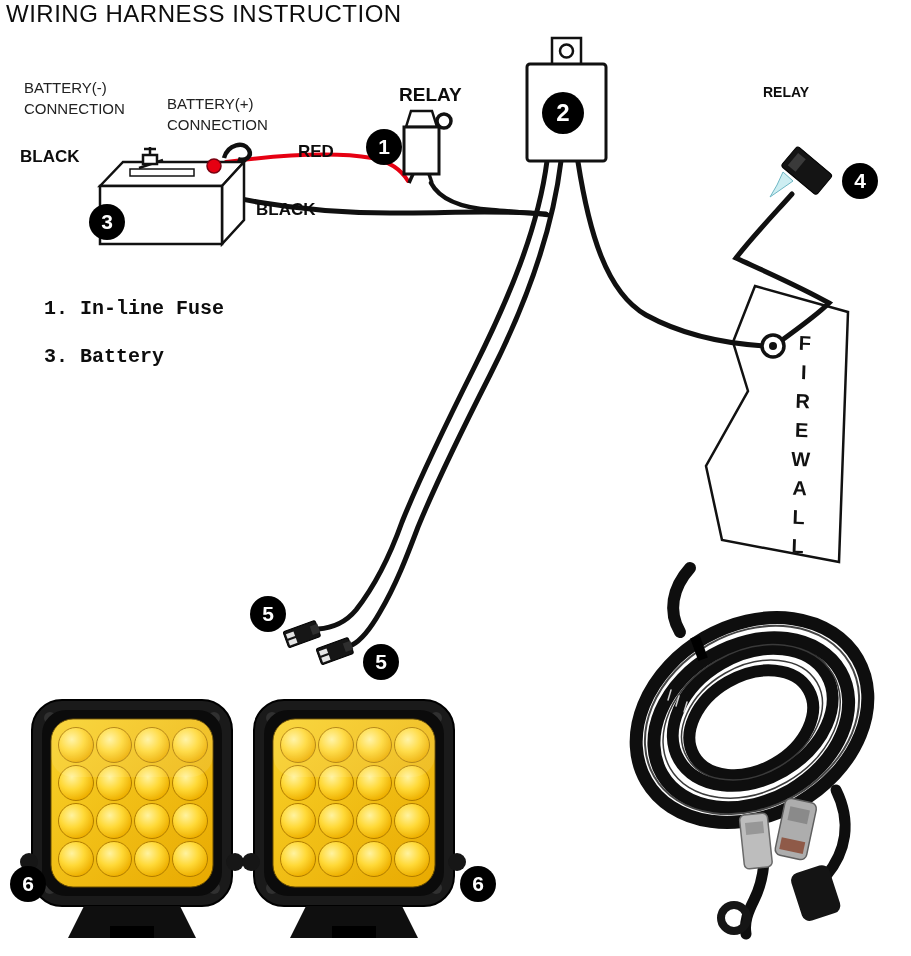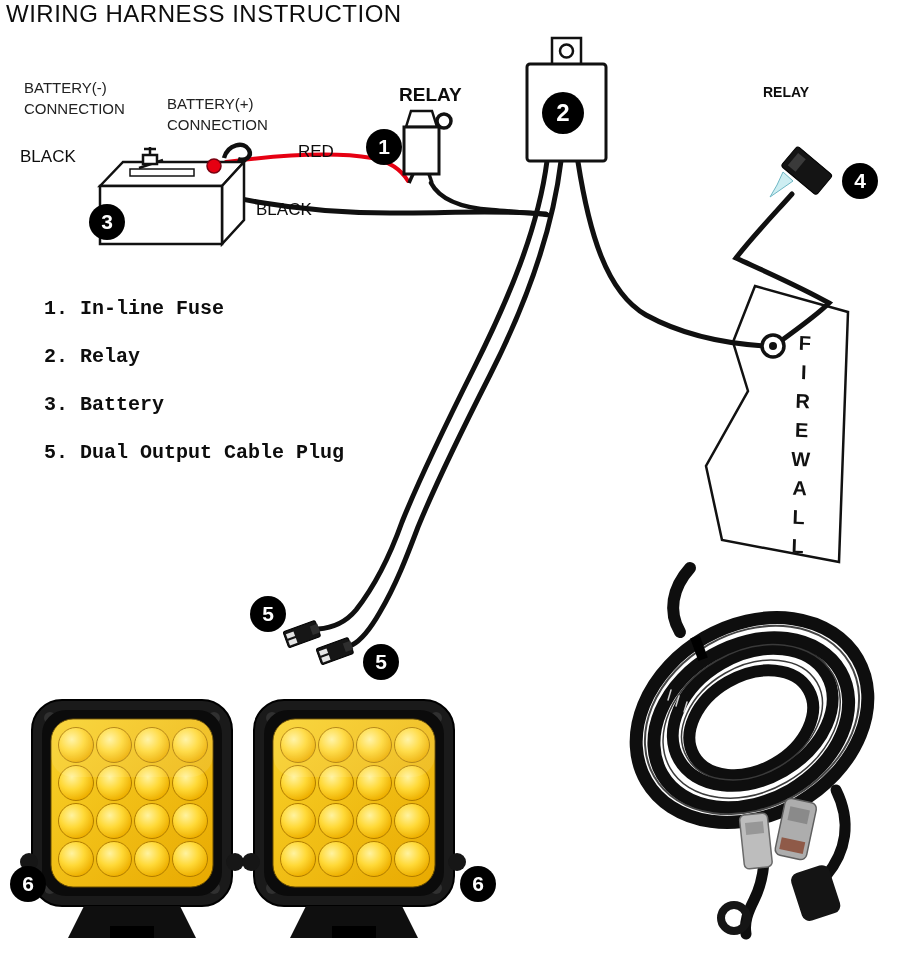--- a/index.html
+++ b/index.html
@@ -7,21 +7,21 @@
     position:relative;width:911px;height:956px;background:#fff;overflow:hidden;
     font-family:"Liberation Sans", sans-serif;color:#111;
   }
   .art{position:absolute;left:0;top:0;width:911px;height:956px;}
   .page-title{
     position:absolute;left:6px;top:0px;margin:0;
     font-size:24px;font-weight:400;letter-spacing:0.5px;color:#0d0d0d;white-space:nowrap;
   }
   .lbl{position:absolute;font-size:15px;font-weight:500;line-height:21px;color:#222;white-space:nowrap;}
   .lbl-bold{position:absolute;font-size:18px;font-weight:700;color:#0d0d0d;white-space:nowrap;}
-  .lbl-wire{position:absolute;font-size:17px;font-weight:400;color:#0d0d0d;white-space:nowrap;}
+  .lbl-wire{position:absolute;font-size:17px;font-weight:700;color:#0d0d0d;white-space:nowrap;}
   .badge{
     position:absolute;width:36px;height:36px;border-radius:50%;background:#000;color:#fff;
     display:flex;align-items:center;justify-content:center;font-size:21px;font-weight:700;
   }
   .badge-lg{width:42px;height:42px;font-size:24px;}
   .legend{position:absolute;left:44px;top:284px;margin:0;padding:0;list-style:none;font-family:Liberation Mono, monospace;}
   .legend li{height:48px;display:flex;align-items:center;font-size:20px;font-weight:700;color:#0d0d0d;}
   .firewall-text{
     position:absolute;left:789px;top:332px;height:236px;
     writing-mode:vertical-rl;text-orientation:upright;
@@ -205,18 +205,16 @@
   <div class="badge badge-lg" style="left:542px;top:92px;">2</div>
   <div class="badge" style="left:89px;top:204px;">3</div>
   <div class="badge" style="left:842px;top:163px;">4</div>
   <div class="badge" style="left:250px;top:596px;">5</div>
   <div class="badge" style="left:363px;top:644px;">5</div>
   <div class="badge" style="left:10px;top:866px;">6</div>
   <div class="badge" style="left:460px;top:866px;">6</div>
 
   <ul class="legend">
     <li>1. In-line Fuse</li>
-    <li>2. Relay</li>
     <li>3. Battery</li>
-    <li>5. Dual Output Cable Plug</li>
   </ul>
 
 </div>
 
 </body></html>

